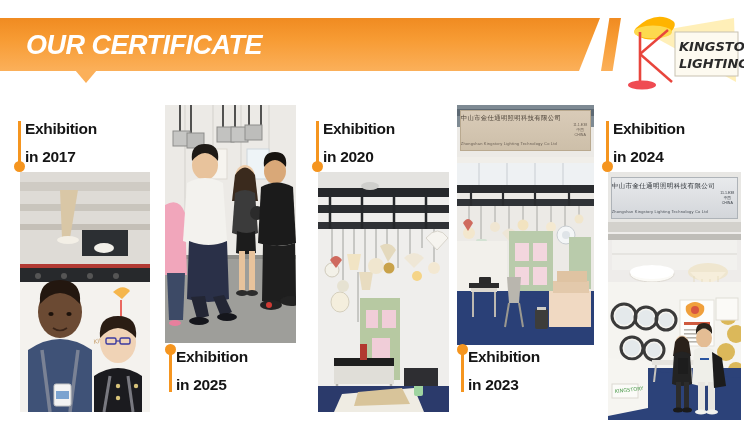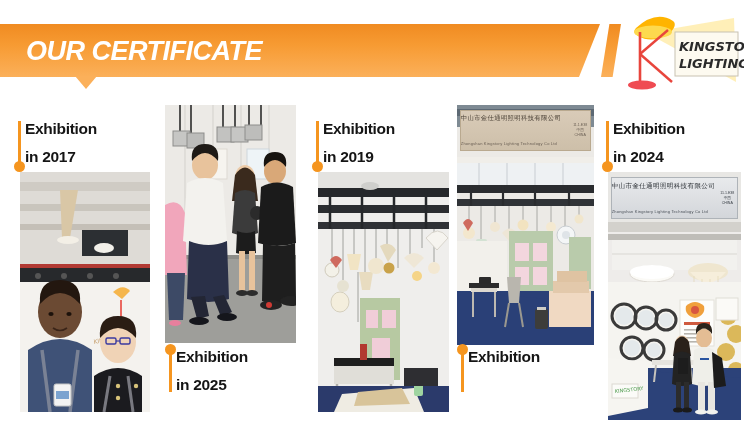--- a/index.html
+++ b/index.html
@@ -15,21 +15,21 @@
 
   
   .header {
     position: absolute;
     left: 0; top: 0;
     width: 750px; height: 100px;
   }
 
   .banner-wrap {
     position: absolute;
-    left: 0; top: 24px;
+    left: 0; top: 18px;
     width: 620px; height: 57px; padding-left: 48px;
   }
 
   .banner-shape {
     position: absolute;
     left: 0; top: 0;
     width: 600px; height: 53px;
     background: linear-gradient(to bottom, #f08b21 0%, #f79b33 40%, #fbb05a 100%);
     clip-path: polygon(0 0, 100% 0, 96.5% 100%, 0 100%);
   }
@@ -345,21 +345,21 @@
       <span>Exhibition</span>
       <span class="cap-line2">in 2025</span>
     </div>
   </div>
 
   <div class="col col-2">
     <div class="caption caption-top">
       <span class="cap-rule"></span>
       <span class="cap-dot"></span>
       <span>Exhibition</span>
-      <span class="cap-line2">in 2019</span>
+      <span class="cap-line2">in 2020</span>
     </div>
     <div class="photo">
       <svg width="131" height="240" viewBox="0 0 131 240">
         <rect width="131" height="240" fill="#efeeec"></rect>
         <rect y="0" width="131" height="18" fill="#e4e3e0"></rect>
 
         <rect x="0" y="16" width="131" height="9" fill="#26282b"></rect>
         <rect x="0" y="33" width="131" height="8" fill="#2b2d30"></rect>
         <rect x="0" y="50" width="131" height="7" fill="#303236"></rect>
         <g stroke="#26282b" stroke-width="2.5">
@@ -506,20 +506,21 @@
           <div>11.1.E38</div>
           <div>中国</div>
           <div>CHINA</div>
         </div>
       </div>
     </div>
     <div class="caption caption-bottom">
       <span class="cap-rule"></span>
       <span class="cap-dot"></span>
       <span>Exhibition</span>
+      <span class="cap-line2">in 2023</span>
     </div>
   </div>
 
   <div class="col col-4">
     <div class="caption caption-top">
       <span class="cap-rule"></span>
       <span class="cap-dot"></span>
       <span>Exhibition</span>
       <span class="cap-line2">in 2024</span>
     </div>

